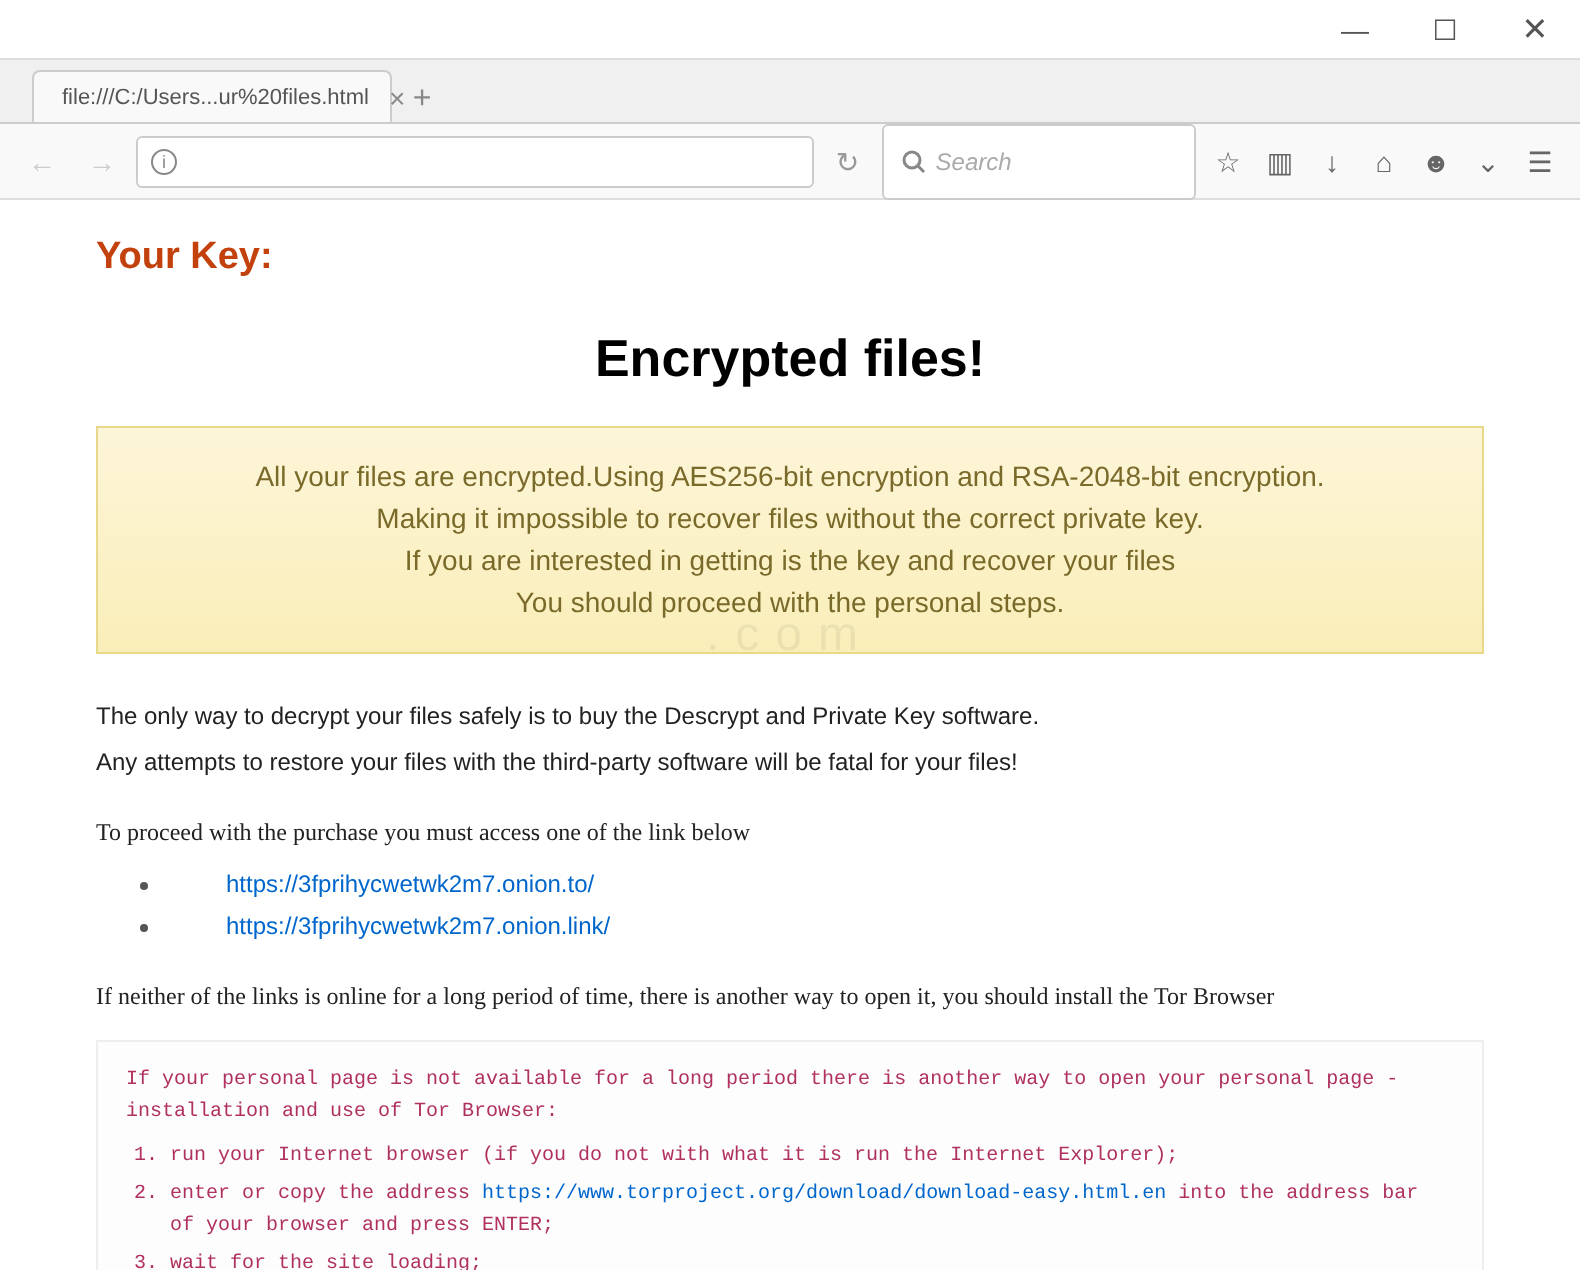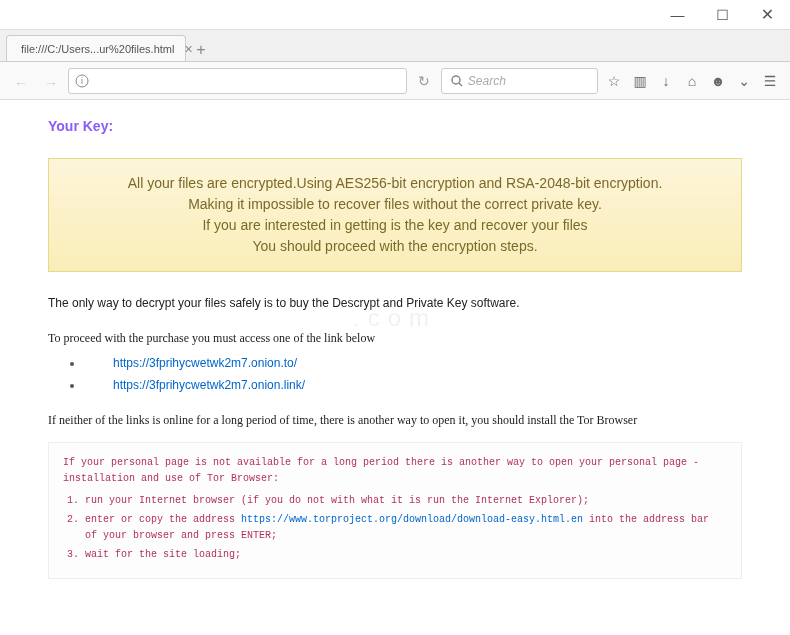--- a/index.html
+++ b/index.html
@@ -4,39 +4,39 @@
   <style>
     * { margin: 0; padding: 0; box-sizing: border-box; }
     body { font-family: "Segoe UI", Arial, sans-serif; font-size: 12px; background: #fff; width: 790px; height: 635px; overflow: hidden; }
     
     .titlebar { height: 30px; background: #fff; display: flex; align-items: center; border-bottom: 1px solid #ddd; }
     .titlebar-spacer { flex: 1; }
     .win-controls { display: flex; height: 100%; }
     .win-btn { width: 45px; display: flex; align-items: center; justify-content: center; color: #555; font-size: 14px; }
     .win-btn.close { font-size: 16px; }
     
-    .tabbar { height: 32px; background: #f0f0f0; display: flex; align-items: flex-end; padding-left: 6px; border-bottom: 1px solid #ccc; }
+    .tabbar { height: 32px; background: #f0f0f0; display: flex; align-items: flex-end; padding-left: 16px; border-bottom: 1px solid #ccc; }
     .tab { background: #f9f9f9; border: 1px solid #ccc; border-bottom: none; border-radius: 4px 4px 0 0; height: 26px; padding: 0 8px; display: flex; align-items: center; gap: 6px; font-size: 11px; color: #555; max-width: 180px; }
     .tab-icon { width: 14px; height: 14px; display: inline-block; }
     .tab-close { color: #888; font-size: 14px; margin-left: 4px; }
     .newtab { width: 26px; height: 22px; display: flex; align-items: center; justify-content: center; color: #888; font-size: 16px; margin-left: 2px; }
     
     .navbar { height: 38px; background: #f9f9f9; display: flex; align-items: center; padding: 0 8px; gap: 4px; border-bottom: 1px solid #ddd; }
     .nav-btn { width: 26px; height: 26px; display: flex; align-items: center; justify-content: center; color: #999; font-size: 14px; }
     .nav-btn.disabled { color: #ccc; }
     .urlbar { flex: 1.4; height: 26px; border: 1px solid #ccc; border-radius: 3px; background: #fff; display: flex; align-items: center; padding: 0 6px; gap: 4px; }
     .urlbar-icon { width: 14px; height: 14px; color: #888; flex-shrink: 0; }
     .url-text { font-size: 12px; color: #777; white-space: nowrap; overflow: hidden; flex: 1; }
-    .searchbar { flex: 0.6; height: 26px; border: 1px solid #ccc; border-radius: 3px; background: #fff; display: flex; align-items: center; padding: 0 8px; gap: 4px; }
+    .searchbar { flex: 0.6; height: 38px; border: 1px solid #ccc; border-radius: 3px; background: #fff; display: flex; align-items: center; padding: 0 8px; gap: 4px; }
     .search-text { font-size: 12px; color: #aaa; font-style: italic; flex: 1; }
     .toolbar-icons { display: flex; gap: 2px; align-items: center; }
     .tb-icon { width: 24px; height: 24px; display: flex; align-items: center; justify-content: center; color: #666; font-size: 14px; }
     
     .content { padding: 18px 48px 0 48px; height: calc(100% - 100px); overflow: hidden; }
-    .keylabel { font-size: 14px; font-weight: bold; color: #8b5cf6; margin-bottom: 24px; }
+    .keylabel { font-size: 19px; font-weight: bold; color: #c2410c; margin-bottom: 24px; }
     .page-title { text-align: center; font-size: 26px; font-weight: bold; margin-bottom: 18px; }
     
     .yellowbox { background: linear-gradient(#fdf5d9, #f9eeb8); border: 1px solid #e8d98a; padding: 14px 20px; text-align: center; color: #7a6a2a; font-size: 14px; line-height: 1.5; margin-bottom: 22px; }
     
     .bodytext { font-size: 12px; color: #222; line-height: 1.6; }
     .bodytext p { margin-bottom: 4px; }
     .bodytext .gap { margin-top: 16px; font-family: Liberation Serif, serif; }
     .linklist { list-style: disc; margin: 6px 0 6px 36px; }
     .linklist li { color: #555; margin-bottom: 2px; }
     .linklist a { color: #0066cc; text-decoration: none; font-size: 12px; padding-left: 29px; }
@@ -102,30 +102,32 @@
     <div class="tb-icon">↓</div>
     <div class="tb-icon">⌂</div>
     <div class="tb-icon">☻</div>
     <div class="tb-icon">⌄</div>
     <div class="tb-icon">☰</div>
   </div>
 </div>
 
 <div class="content">
   <div class="keylabel">Your Key:</div>
+  <div class="page-title">Encrypted files!</div>
 
   <div class="yellowbox">
     <div>All your files are encrypted.Using AES256-bit encryption and RSA-2048-bit encryption.</div>
     <div>Making it impossible to recover files without the correct private key.</div>
     <div>If you are interested in getting is the key and recover your files</div>
-    <div>You should proceed with the encryption steps.</div>
+    <div>You should proceed with the personal steps.</div>
   </div>
 
   <div class="bodytext">
     <p>The only way to decrypt your files safely is to buy the Descrypt and Private Key software.</p>
+    <p>Any attempts to restore your files with the third-party software will be fatal for your files!</p>
     <p class="gap">To proceed with the purchase you must access one of the link below</p>
     <ul class="linklist">
       <li><a>https://3fprihycwetwk2m7.onion.to/</a></li>
       <li><a>https://3fprihycwetwk2m7.onion.link/</a></li>
     </ul>
     <p class="gap">If neither of the links is online for a long period of time, there is another way to open it, you should install the Tor Browser</p>
 
     <div class="codebox">
       <div>If your personal page is not available for a long period there is another way to open your personal page - installation and use of Tor Browser:</div>
       <ol>

